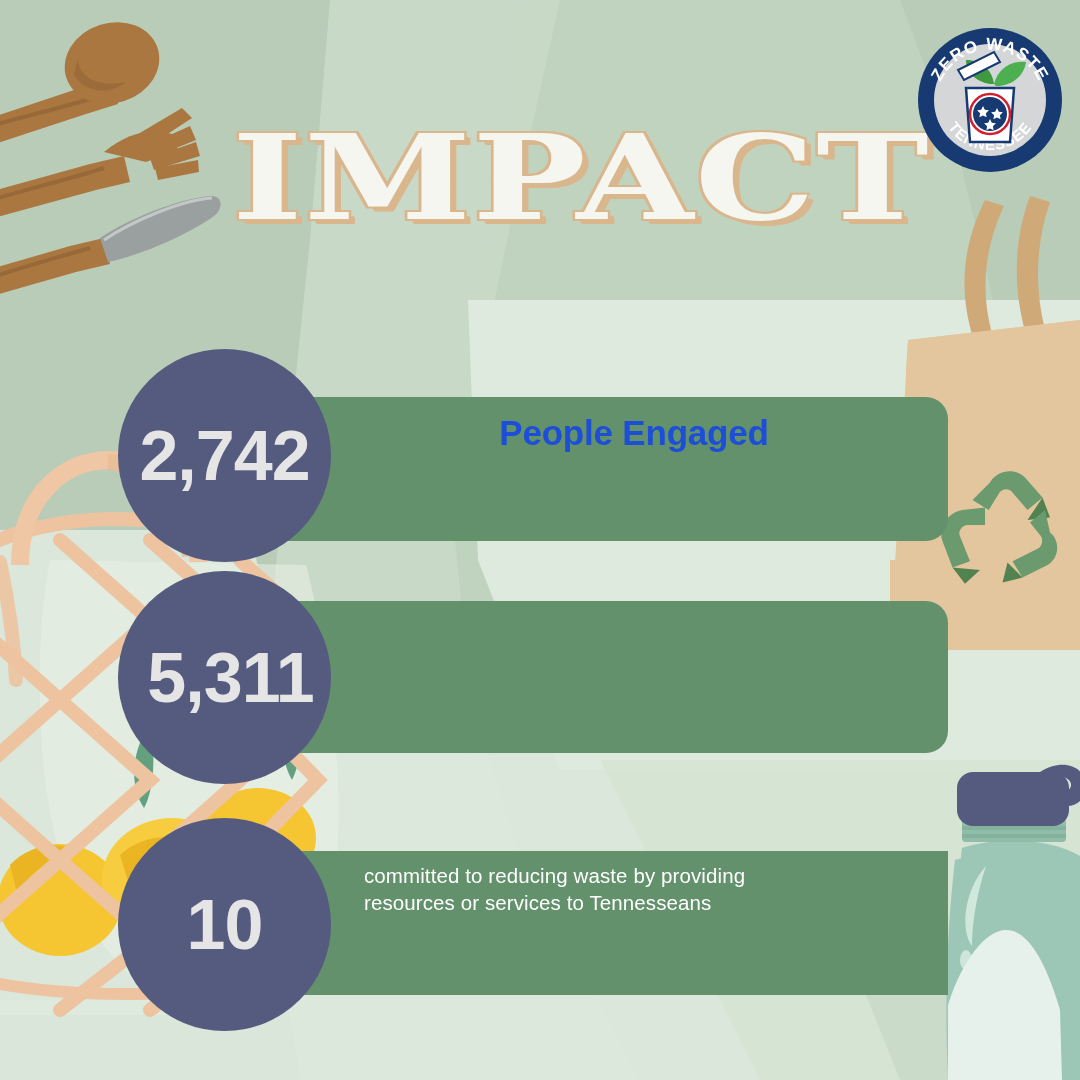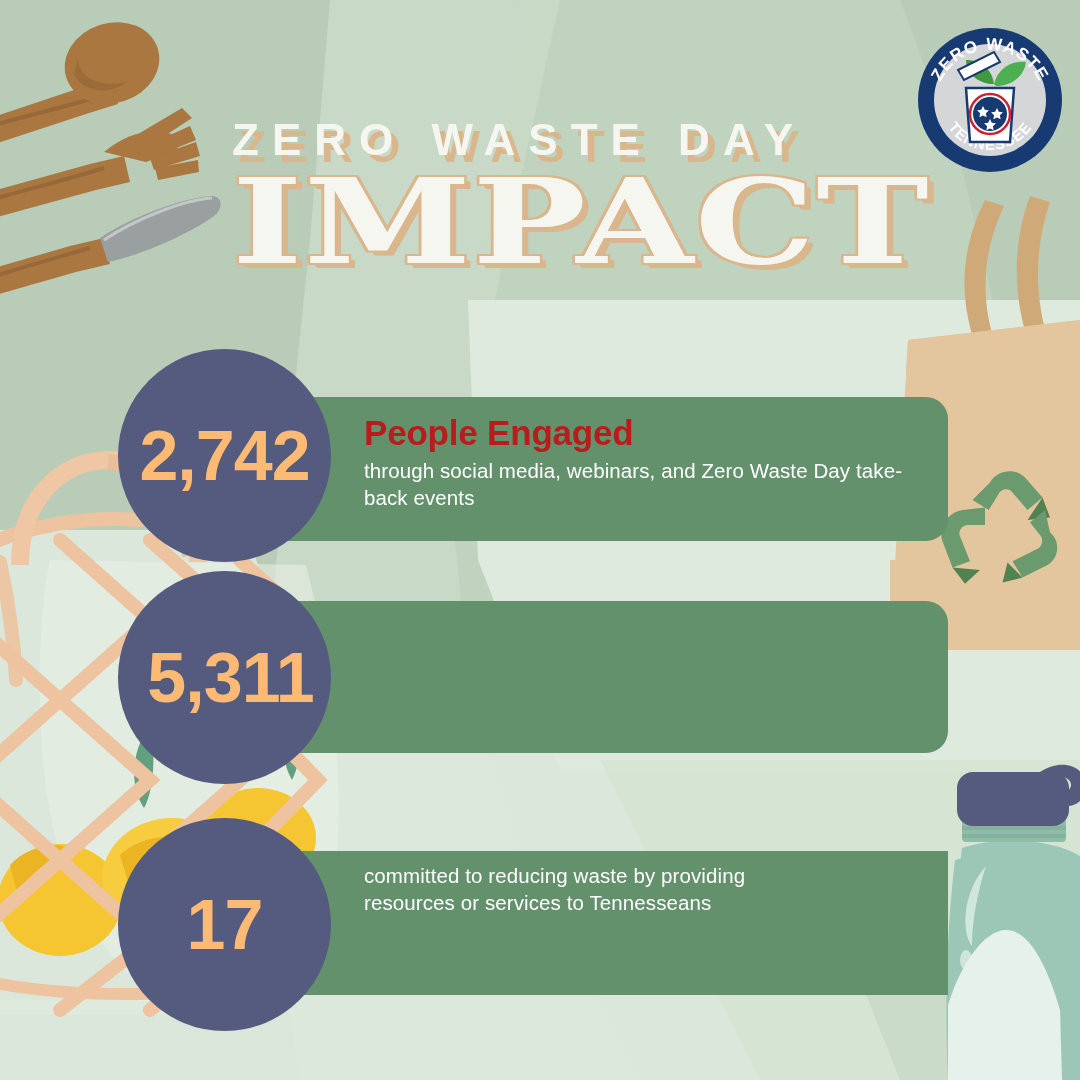--- a/index.html
+++ b/index.html
@@ -41,28 +41,28 @@
   
   .stat-row{position:absolute;}
   .stat-bar{
     position:absolute;background:#63916c;
   }
   .stat-circle{
     position:absolute;border-radius:50%;
     background:#555b7e;display:flex;align-items:center;justify-content:center;
   }
   .stat-number{
-    color:#fdba74;font-weight:700;line-height:1;
+    color:#e5e5e5;font-weight:700;line-height:1;
     font-family:"Liberation Sans", sans-serif;
     letter-spacing:-1px;
   }
   .stat-text{position:absolute;}
   .stat-head{
-    color:#b91c1c;font-weight:700;font-size:35px;line-height:1.1;
-    margin:0 0 4px 0;letter-spacing:-0.2px;
+    color:#1d4ed8;font-weight:700;font-size:35px;line-height:1.1;
+    margin:0 0 4px 0;letter-spacing:-0.2px;text-align:center;
   }
   .stat-desc{
     color:#ffffff;font-weight:400;font-size:20.5px;line-height:1.32;
     margin:0;letter-spacing:0.1px;
   }
 
   
   #row1 .stat-bar{left:242px;top:397px;width:706px;height:144px;border-radius:0 22px 22px 0;}
   #row1 .stat-circle{left:118px;top:349px;width:213px;height:213px;}
   #row1 .stat-number{font-size:70px;}
@@ -181,21 +181,20 @@
       <rect x="962" y="834" width="104" height="4" fill="#7fae99" opacity="0.7"></rect>
       <rect x="957" y="772" width="112" height="54" rx="16" fill="#555b7e"></rect>
       <path d="M1040 772 C1062 758 1084 766 1086 784 C1088 798 1076 806 1068 806 L1064 792 C1072 790 1074 782 1066 778 C1058 774 1048 780 1046 790 Z" fill="#555b7e"></path>
       <path d="M986 866 C978 890 972 920 972 946 C960 930 964 890 986 866 Z" fill="#d9ece3" opacity="0.85"></path>
       <ellipse cx="966" cy="960" rx="6" ry="10" fill="#d9ece3" opacity="0.8"></ellipse>
       <path d="M948 1005 C962 960 986 930 1006 930 C1028 930 1046 962 1060 1010 L1062 1080 L948 1080 Z" fill="#e7f1ec"></path>
     </g>
   </svg>
 
   <div class="title-block">
-    <div class="kicker">ZERO WASTE DAY</div>
     <div class="impact">IMPACT</div>
   </div>
 
   <svg class="logo" viewBox="0 0 148 148">
     <circle cx="74" cy="74" r="72" fill="#173a72"></circle>
     <circle cx="74" cy="74" r="56" fill="#d4d6d8"></circle>
     <defs>
       <path id="arcTop" d="M 20 78 A 54 54 0 0 1 128 78"></path>
       <path id="arcBot" d="M 24 74 A 50 50 0 0 0 124 74"></path>
     </defs>
@@ -216,21 +215,20 @@
     <circle cx="74" cy="88" r="17" fill="#173a72"></circle>
     <path d="M67 80 l1.8 3.7 4.1.6-3 2.9.7 4.1-3.6-1.9-3.6 1.9.7-4.1-3-2.9 4.1-.6z" fill="#ffffff"></path>
     <path d="M81 82 l1.8 3.7 4.1.6-3 2.9.7 4.1-3.6-1.9-3.6 1.9.7-4.1-3-2.9 4.1-.6z" fill="#ffffff"></path>
     <path d="M74 93 l1.8 3.7 4.1.6-3 2.9.7 4.1-3.6-1.9-3.6 1.9.7-4.1-3-2.9 4.1-.6z" fill="#ffffff"></path>
   </svg>
 
   <div class="stat-row" id="row1">
     <div class="stat-bar"></div>
     <div class="stat-text">
       <p class="stat-head">People Engaged</p>
-      <p class="stat-desc">through social media, webinars, and Zero Waste Day take-back events</p>
     </div>
     <div class="stat-circle">
       <span class="stat-number">2,742</span>
     </div>
   </div>
 
   <div class="stat-row" id="row2">
     <div class="stat-bar"></div>
     <div class="stat-text">
     </div>
@@ -238,17 +236,17 @@
       <span class="stat-number">5,311</span>
     </div>
   </div>
 
   <div class="stat-row" id="row3">
     <div class="stat-bar"></div>
     <div class="stat-text">
       <p class="stat-desc">committed to reducing waste by providing resources or services to Tennesseans</p>
     </div>
     <div class="stat-circle">
-      <span class="stat-number">17</span>
+      <span class="stat-number">10</span>
     </div>
   </div>
 
 </div>
 
 </body></html>

